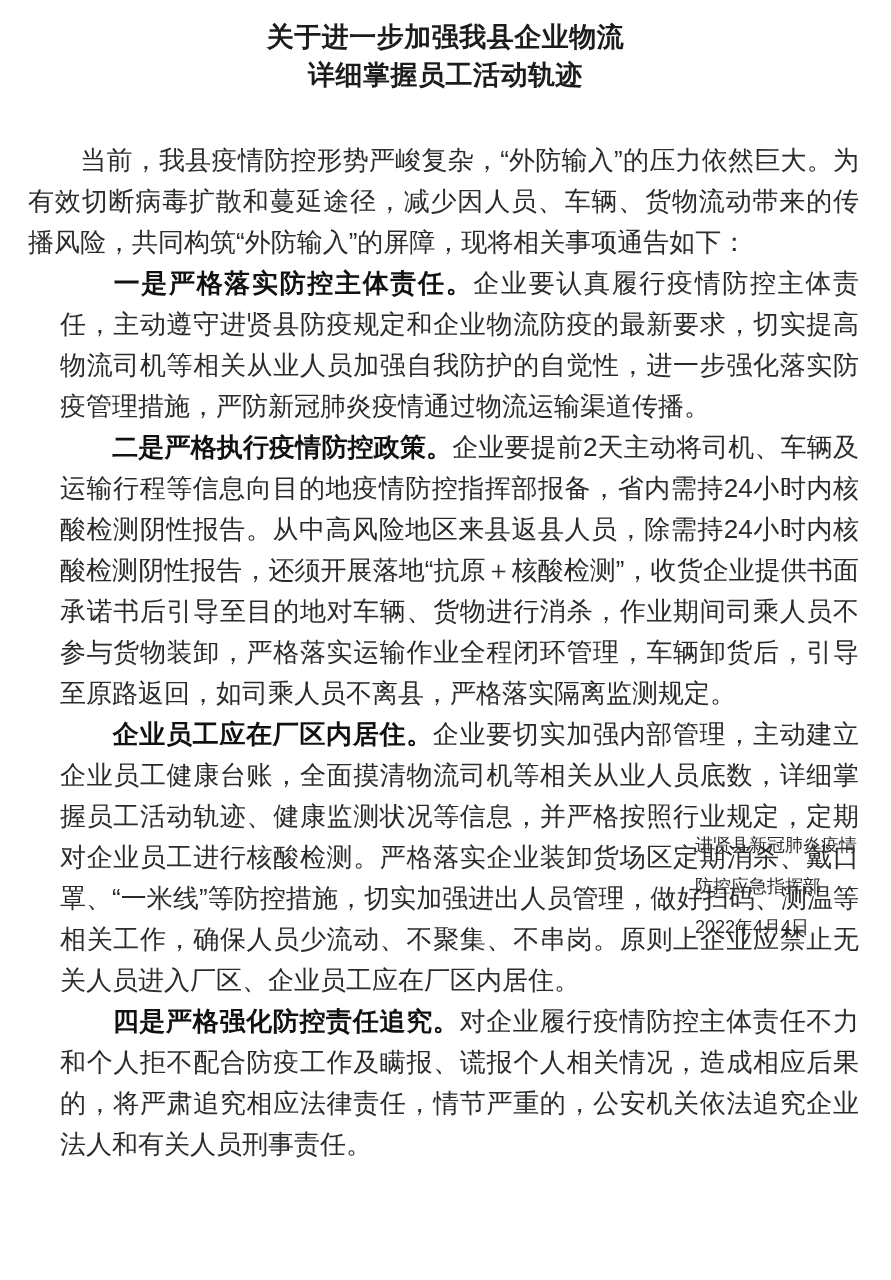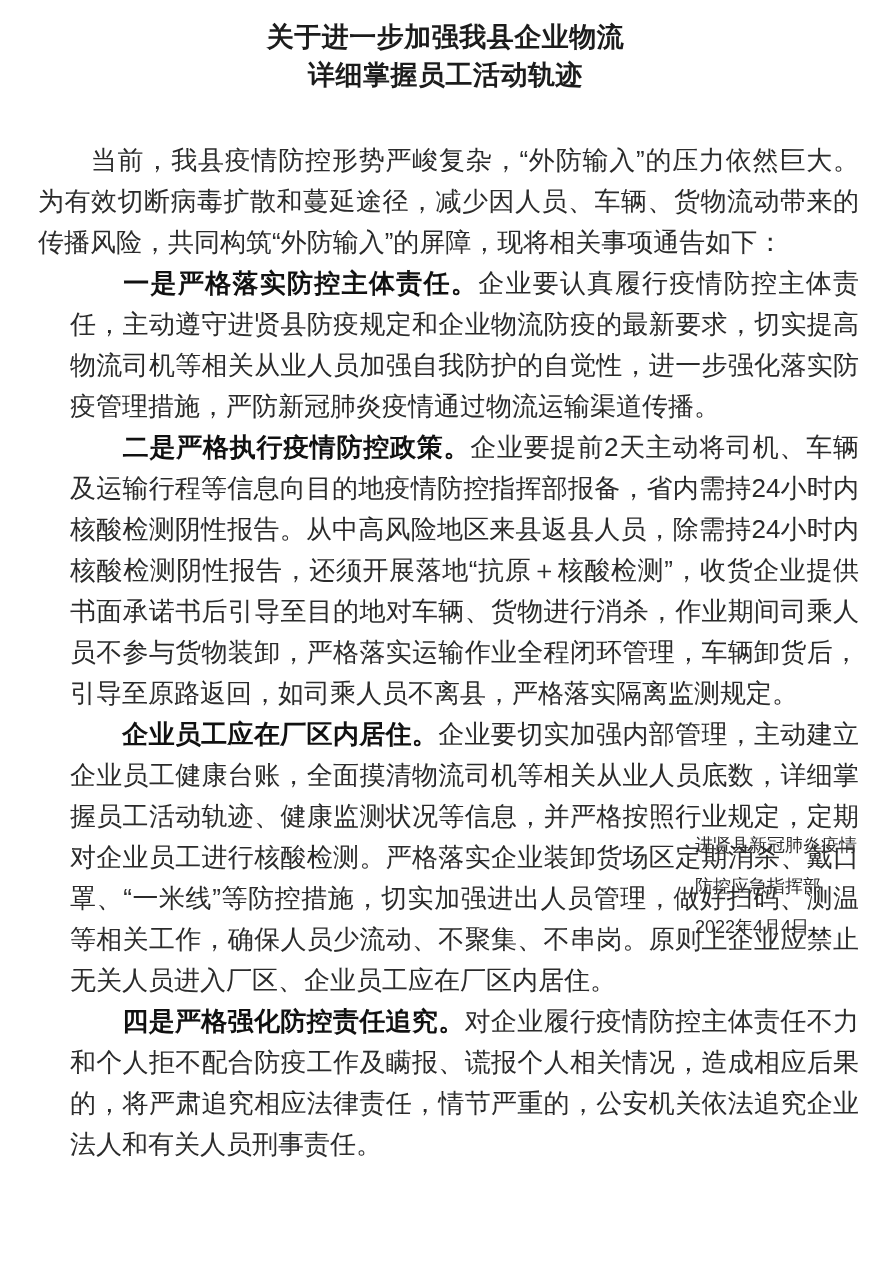--- a/index.html
+++ b/index.html
@@ -29,21 +29,21 @@
     font-weight: bold;
     line-height: 38px;
     letter-spacing: 0.5px;
     color: #1c1c1c;
   }
   .doc-title .title-line {
     display: block;
   }
   .body-wrap {
     margin-top: 46px;
-    padding: 0 32px 0 38px;
+    padding: 0 32px 0 28px;
   }
   .para {
     font-size: 26px;
     line-height: 41px;
     text-align: justify;
     text-justify: inter-ideograph;
     text-align-last: left;
     margin: 0 0 0 0;
     color: #2b2b2b;
     letter-spacing: 0px;

